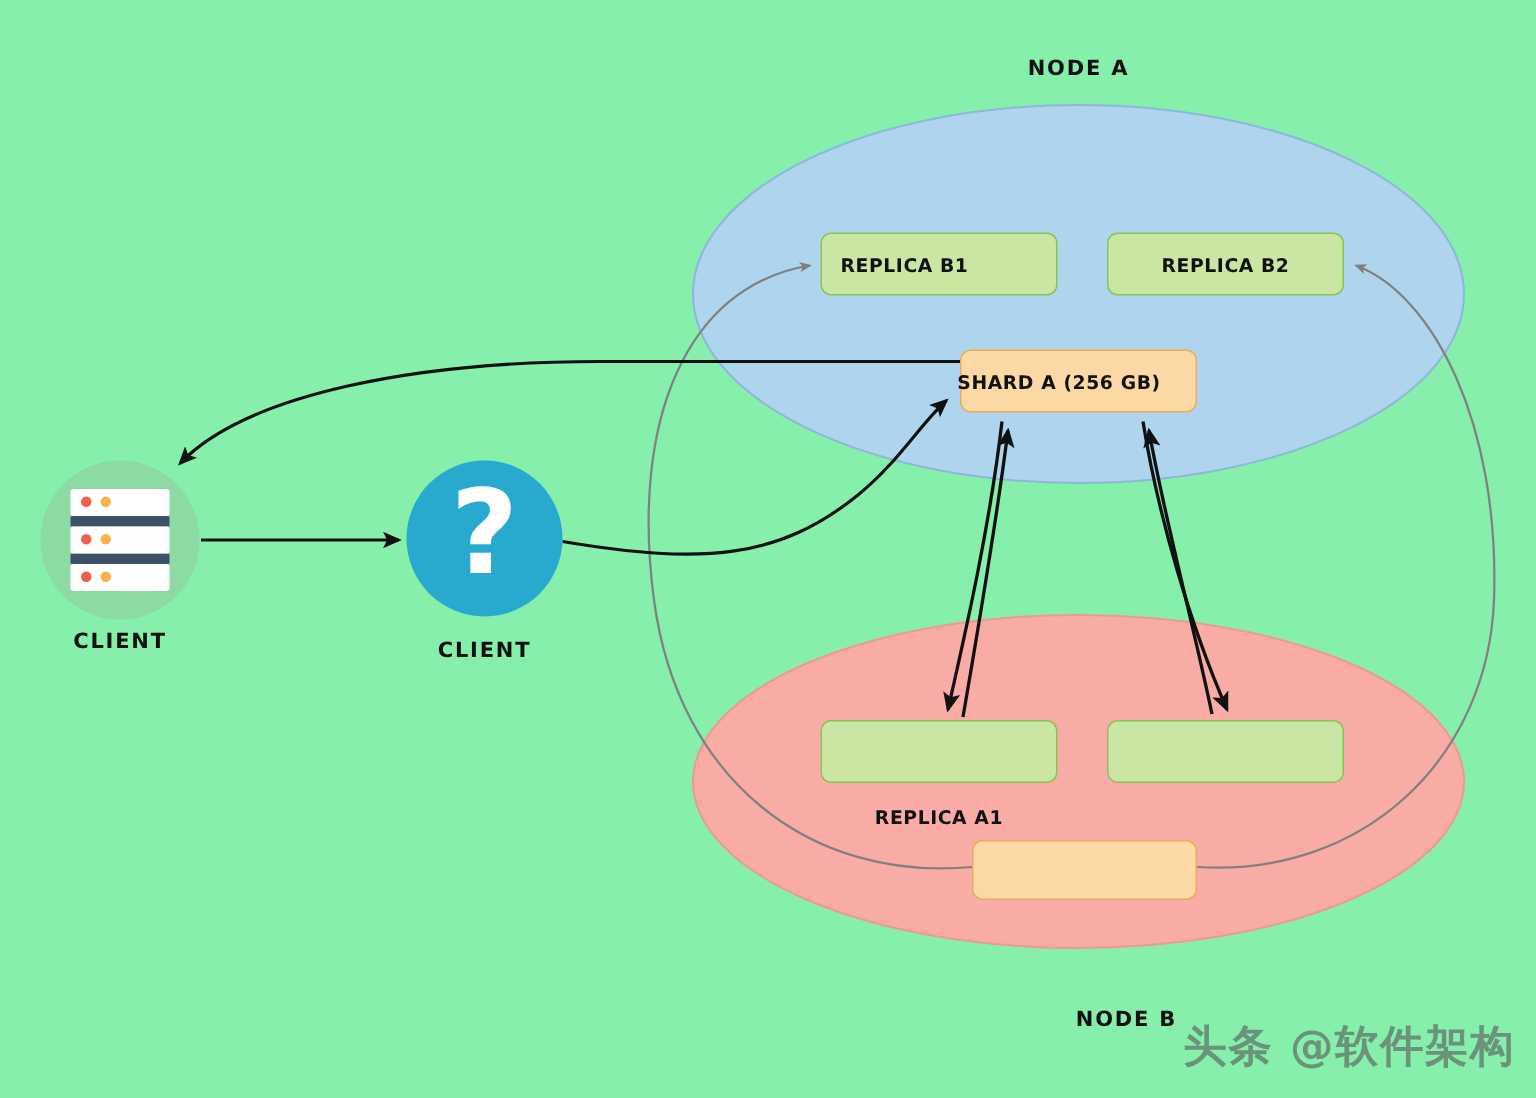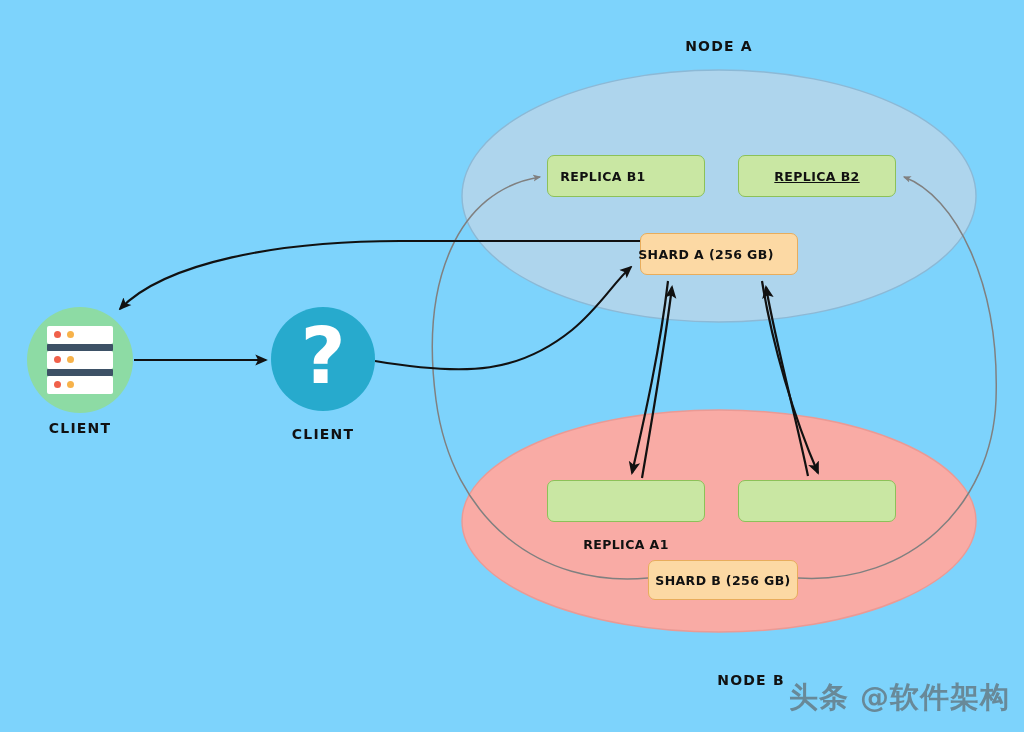--- a/index.html
+++ b/index.html
@@ -8,21 +8,21 @@
     padding: 0;
     background: #ffffff;
   }
   body {
     font-family: "DejaVu Sans", sans-serif;
   }
   #stage {
     position: relative;
     width: 1024px;
     height: 732px;
-    background: #7dd3fc;
+    background: #86efac;
     overflow: hidden;
   }
   #stage svg.layer {
     position: absolute;
     left: 0;
     top: 0;
     width: 1024px;
     height: 732px;
   }
   .diagram-label {
@@ -163,32 +163,31 @@
   </svg>
 
   <div class="diagram-label" style="left:639px; top:38px; width:160px;">NODE A</div>
 
   <div class="diagram-label" style="left:671px; top:672px; width:160px;">NODE B</div>
 
   <div class="node-box replica-box" style="left:547px; top:155px; width:158px; height:42px;"></div>
   <div class="box-label" style="left:518px; top:155px; width:170px; height:42px;">REPLICA B1</div>
 
   <div class="node-box replica-box" style="left:738px; top:155px; width:158px; height:42px;"></div>
-  <div class="box-label" style="left:738px; top:155px; width:158px; height:42px;text-decoration:underline;">REPLICA B2</div>
+  <div class="box-label" style="left:738px; top:155px; width:158px; height:42px;">REPLICA B2</div>
 
   <div class="node-box shard-box" style="left:640px; top:233px; width:158px; height:42px;"></div>
   <div class="box-label" style="left:640px; top:233px; width:132px; height:42px;">SHARD A (256 GB)</div>
 
   <div class="node-box replica-box" style="left:547px; top:480px; width:158px; height:42px;"></div>
   <div class="box-label" style="left:547px; top:480px; width:158px; height:42px;margin-top:43px;">REPLICA A1</div>
 
   <div class="node-box replica-box" style="left:738px; top:480px; width:158px; height:42px;"></div>
 
   <div class="node-box shard-box" style="left:648px; top:560px; width:150px; height:40px;"></div>
-  <div class="box-label" style="left:648px; top:560px; width:150px; height:40px;">SHARD B (256 GB)</div>
 
   <div class="circle-node client-circle" style="left:27px; top:307px; width:106px; height:106px;">
     <div class="server-icon">
       <div class="server-row">
         <span class="dot dot-red"></span>
         <span class="dot dot-amber"></span>
       </div>
       <div class="server-gap"></div>
       <div class="server-row">
         <span class="dot dot-red"></span>

